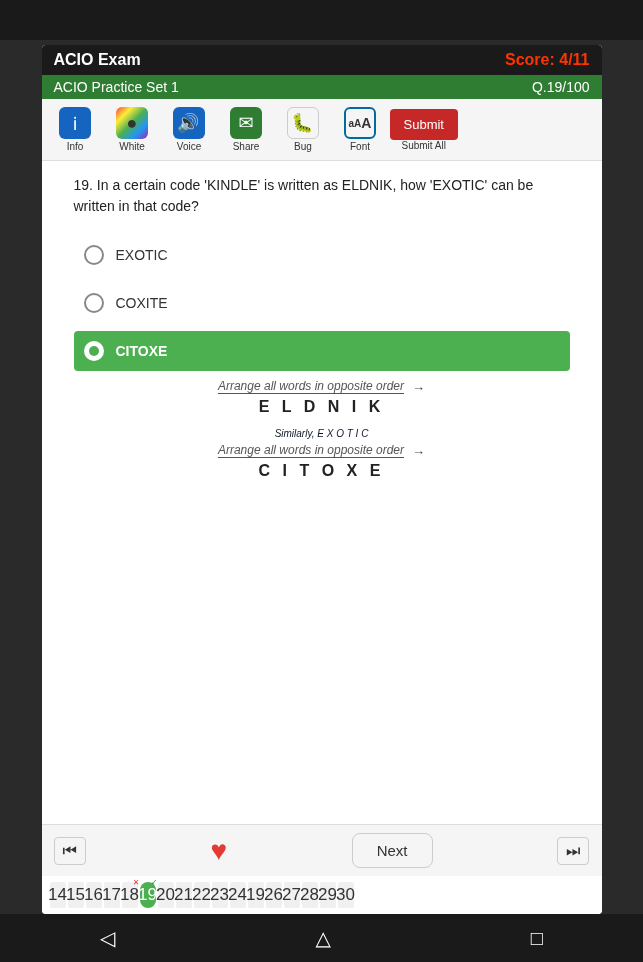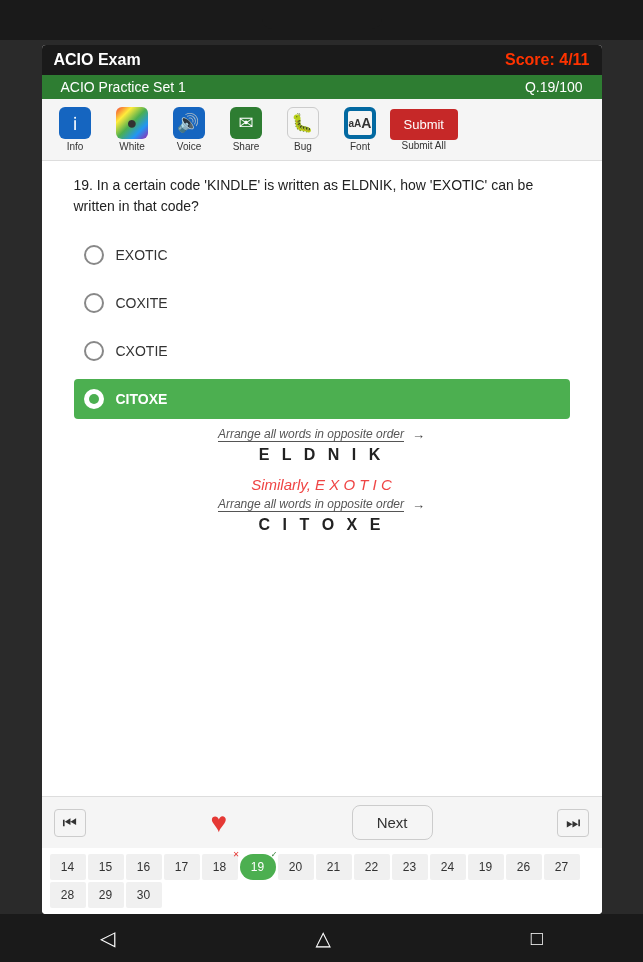--- a/index.html
+++ b/index.html
@@ -68,21 +68,21 @@
       color: #ff3300;
       font-size: 16px;
       font-weight: bold;
     }
 
     .sub-header {
       background: #2e7d32;
       display: flex;
       justify-content: space-between;
       align-items: center;
-      padding: 4px 19px;
+      padding: 4px 12px;
     }
 
     .sub-header-title {
       color: #ffffff;
       font-size: 14px;
     }
 
     .sub-header-progress {
       color: #ffffff;
       font-size: 14px;
@@ -120,21 +120,21 @@
       justify-content: center;
       font-size: 18px;
       margin-bottom: 2px;
     }
 
     .icon-info { background: #1565c0; color: white; }
     .icon-white { background: linear-gradient(135deg, #f44336, #ffeb3b, #4caf50, #2196f3, #9c27b0); }
     .icon-voice { background: #1565c0; color: white; }
     .icon-share { background: #2e7d32; color: white; }
     .icon-bug { background: #f5f5f5; border: 1px solid #ccc; }
-    .icon-font { background: #f5f5f5; border: 4px solid #0369a1; color: #333; font-weight: bold; }
+    .icon-font { background: #f5f5f5; border: 2px solid #0369a1; color: #333; font-weight: bold; }
 
     .submit-btn {
       background: #c62828;
       color: white;
       border: none;
       padding: 8px 14px;
       border-radius: 4px;
       font-size: 13px;
       font-weight: normal;
       cursor: pointer;
@@ -210,22 +210,22 @@
       border-radius: 50%;
       background: #4caf50;
     }
 
     .option-label {
       font-size: 14px;
       color: #333;
     }
 
     .exp-word {
-      font-size: 15px;
-      color: #ef4444;
+      font-size: 10px;
+      color: #0f172a;
       font-style: italic;
     }
 
     .exp-arrow {
       font-size: 13px;
       color: #444;
     }
 
     .exp-result {
       font-size: 16px;
@@ -309,26 +309,26 @@
     .question-grid {
       display: flex;
       flex-wrap: wrap;
       padding: 6px 8px;
       gap: 2px;
       background: #fff;
       justify-content: flex-start;
     }
 
     .q-num {
-      width: 36px;
+      width: 16px;
       height: 26px;
       display: flex;
       align-items: center;
       justify-content: center;
-      font-size: 12px;
+      font-size: 17px;
       cursor: pointer;
       border-radius: 2px;
       background: #f0f0f0;
       color: #333;
       position: relative;
     }
 
     .q-num.current {
       background: #4caf50;
       color: white;
@@ -458,24 +458,20 @@
       <div class="option-row">
         <div class="radio-circle"></div>
         <span class="option-label">EXOTIC</span>
       </div>
 
       <div class="option-row">
         <div class="radio-circle"></div>
         <span class="option-label">COXITE</span>
       </div>
 
-      <div class="option-row">
-        <div class="radio-circle"></div>
-        <span class="option-label">CXOTIE</span>
-      </div>
 
       <div class="option-row selected">
         <div class="radio-circle checked">
           <div class="radio-inner"></div>
         </div>
         <span class="option-label">CITOXE</span>
       </div>
 
       <div class="exp-diagram">
         <div class="exp-line">

